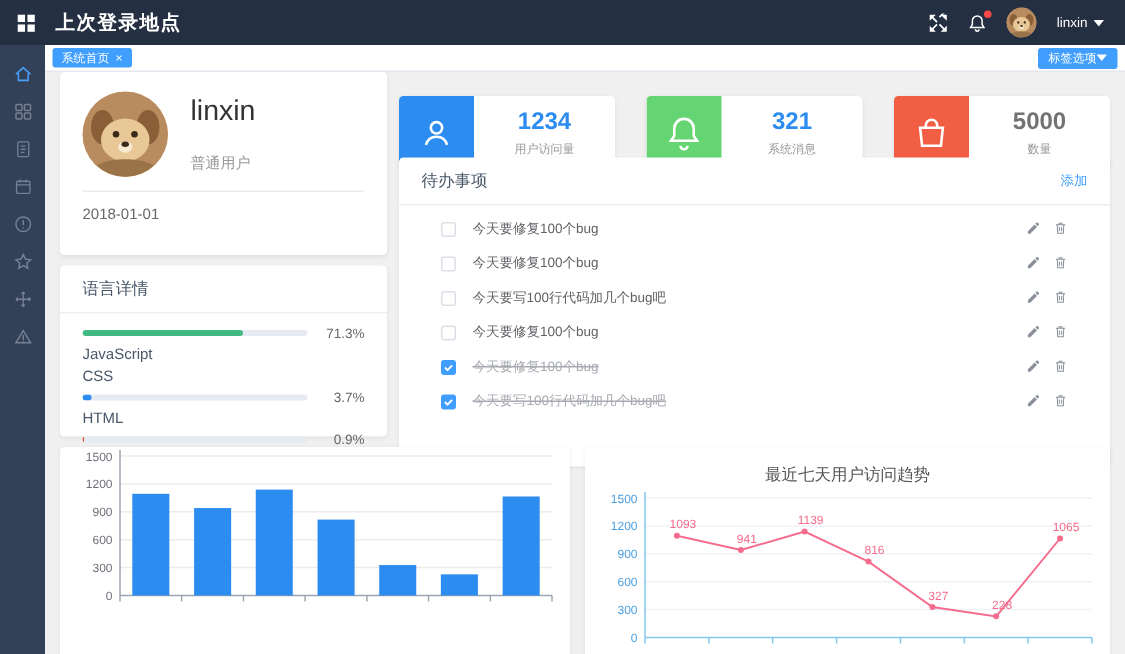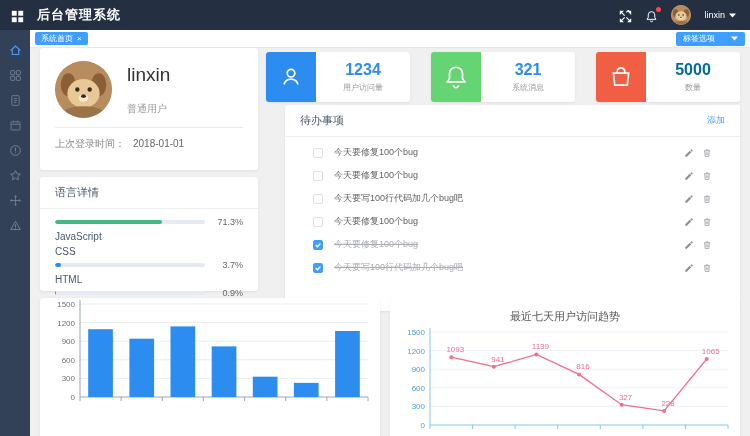--- a/index.html
+++ b/index.html
@@ -23,21 +23,21 @@
   .sidebar { position:absolute; top:30px; left:0; bottom:0; width:30px; background:#324157; display:flex; flex-direction:column; align-items:center; padding-top:9px; z-index:4; }
   .side-item { width:30px; height:25px; display:flex; align-items:center; justify-content:center; color:#767f94; cursor:pointer; }
   .side-item.active { color:#4a9ef8; }
   .side-item svg { width:13px; height:13px; }
 
   
   .tabbar { position:absolute; left:30px; right:0; top:30px; height:18px; background:#fff; border-bottom:1px solid #e4e7ed; display:flex; align-items:center; padding:0 5px; z-index:3; }
   .tab { background:#409eff; color:#fff; font-size:8px; height:13px; display:flex; align-items:center; gap:4px; padding:0 6px; border-radius:2px; cursor:pointer; }
   .tab-close { font-size:8px; line-height:1; cursor:pointer; }
   .tab-spacer { flex:1; }
-  .tag-options { background:#409eff; color:#fff; border:none; font-size:8px; height:14px; padding:0 7px; border-radius:2px; display:flex; align-items:center; gap:16px; cursor:pointer; font-family:inherit; }
+  .tag-options { background:#409eff; color:#fff; border:none; font-size:8px; height:14px; padding:0 7px; border-radius:2px; display:flex; align-items:center; gap:0; cursor:pointer; font-family:inherit; }
 
   
   .main { position:absolute; left:30px; top:48px; right:0; bottom:0; overflow:hidden; }
   .card { position:absolute; background:#fff; border-radius:3px; box-shadow:0 1px 3px rgba(0,0,0,.07); }
 
   
   .profile-card { left:10px; top:0; width:218px; height:122px; }
   .profile-top { display:flex; align-items:center; gap:15px; padding:13px 15px 9px; }
   .avatar-lg { width:57px; height:57px; border-radius:50%; overflow:hidden; background:#c9a37a; flex:none; }
   .p-name { font-size:19px; color:#333; }
@@ -53,30 +53,30 @@
   .card-header { display:flex; justify-content:space-between; align-items:center; padding:8px 15px; border-bottom:1px solid #eee; font-size:11px; color:#475669; }
   .lang-body { padding:8px 15px 0; }
   .lang-row { margin-bottom:4px; }
   .lang-name { font-size:10px; color:#48576a; margin-bottom:3px; }
   .lang-line { display:flex; align-items:center; gap:8px; }
   .lang-track { flex:1; height:4px; background:#e6eaf2; border-radius:2px; overflow:hidden; }
   .lang-fill { height:100%; border-radius:2px; }
   .lang-pct { font-size:9px; color:#666; width:30px; text-align:right; }
 
   
-  .stats-row { position:absolute; left:236px; top:4px; right:10px; height:50px; display:flex; gap:21px; }
+  .stats-row { position:absolute; left:236px; top:16px; right:10px; height:50px; display:flex; gap:21px; }
   .stat-card { flex:1; background:#fff; border-radius:3px; box-shadow:0 1px 3px rgba(0,0,0,.07); display:flex; overflow:hidden; }
   .stat-icon { width:50px; height:50px; flex:none; display:flex; align-items:center; justify-content:center; }
   .stat-icon svg { width:26px; height:26px; }
   .stat-right { flex:1; display:flex; flex-direction:column; align-items:center; justify-content:center; }
   .stat-num { font-size:16px; font-weight:bold; }
   .stat-label { font-size:8px; color:#999; margin-top:3px; }
 
   
-  .todo-card { left:236px; top:57px; right:10px; height:206px;margin-left:19px; }
+  .todo-card { left:236px; top:57px; right:10px; height:206px; }
   .add-link { font-size:9px; color:#409eff; cursor:pointer; }
   .todo-body { padding:4px 28px; }
   .todo-row { display:flex; align-items:center; height:23px; gap:11px; }
   .checkbox { width:10px; height:10px; border:1px solid #dcdfe6; border-radius:2px; background:#fff; flex:none; cursor:pointer; display:flex; align-items:center; justify-content:center; }
   .checkbox.checked { background:#409eff; border-color:#409eff; }
   .checkbox svg { width:8px; height:8px; }
   .todo-text { flex:1; font-size:9px; color:#606266; }
   .todo-row.done .todo-text { color:#a8abb2; text-decoration:line-through; }
   .todo-ops { display:flex; gap:8px; color:#8a9099; }
   .todo-ops svg { width:10px; height:10px; cursor:pointer; }
@@ -95,21 +95,21 @@
   <span class="menu-grid">
     <svg viewBox="0 0 16 16">
         <g fill="#fff">
           <rect x="1" y="1" width="6" height="6"></rect>
           <rect x="9" y="1" width="6" height="6"></rect>
           <rect x="1" y="9" width="6" height="6"></rect>
           <rect x="9" y="9" width="6" height="6"></rect>
         </g>
       </svg>
   </span>
-  <span class="app-title">后台管理系统</span>
+  <span class="app-title">上次登录地点</span>
   <div class="header-spacer"></div>
   <div class="header-right">
     <span class="h-icon">
       <svg viewBox="0 0 16 16">
           <path fill="#fff" d="M1 1h5L1 6zM15 1v5L10 1zM1 15v-5l5 5zM15 15h-5l5-5z"></path>
           <path stroke="#fff" stroke-width="1.4" d="M3 3l4 4m6 6l-4-4m4-10l-4 4M3 13l4-4"></path>
         </svg>
     </span>
     <span class="h-icon">
       <svg viewBox="0 0 16 16" fill="none" stroke="#fff" stroke-width="1.2">
@@ -218,21 +218,20 @@
             <path d="M10 52c8-6 32-6 40 0a30 30 0 0 1-40 0z" fill="#9a7448"></path>
           </svg></span>
       <div>
         <div class="p-name">linxin</div>
         <div class="p-role">普通用户</div>
       </div>
     </div>
     <div class="p-divider"></div>
     <div class="p-rows">
         <div class="p-row">
-          <span class="p-label">上次登录时间：</span>
           <span class="p-value">2018-01-01</span>
         </div>
       </div>
   </div>
 
   <div class="card lang-card">
     <div class="card-header">
       <span>语言详情</span>
     </div>
     <div class="lang-body">
@@ -294,21 +293,21 @@
        </div>
      </div>
       <div class="stat-card">
        <div class="stat-icon" style="background:#f25e43">
           <svg viewBox="0 0 24 24" fill="none" stroke="#fff" stroke-width="1.6">
             <path d="M5 8.5h14l-1.2 11H6.2z"></path>
             <path d="M8.5 8.5V7a3.5 3.5 0 0 1 7 0v1.5"></path>
           </svg>
         </div>
        <div class="stat-right">
-         <div class="stat-num" style="color:#0369a1">5000</div>
+         <div class="stat-num" style="color:#737373">5000</div>
          <div class="stat-label">数量</div>
        </div>
      </div>
     </div>
 
   <div class="card todo-card">
     <div class="card-header">
       <span>待办事项</span>
       <span class="add-link">添加</span>
     </div>

